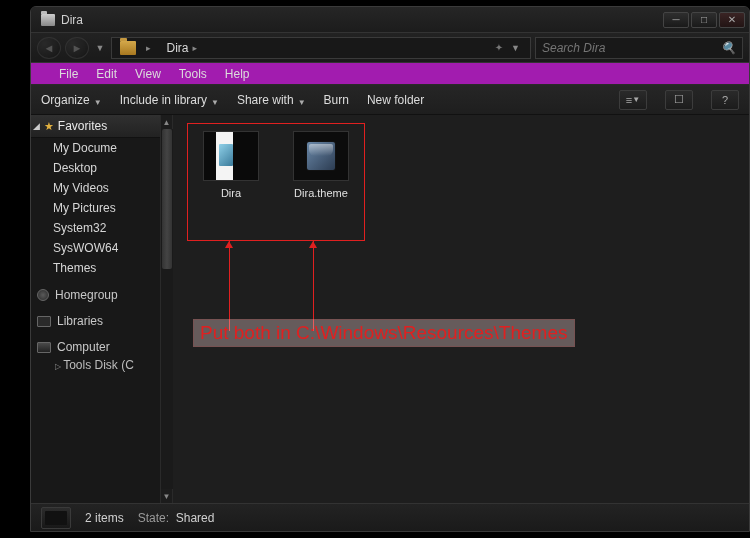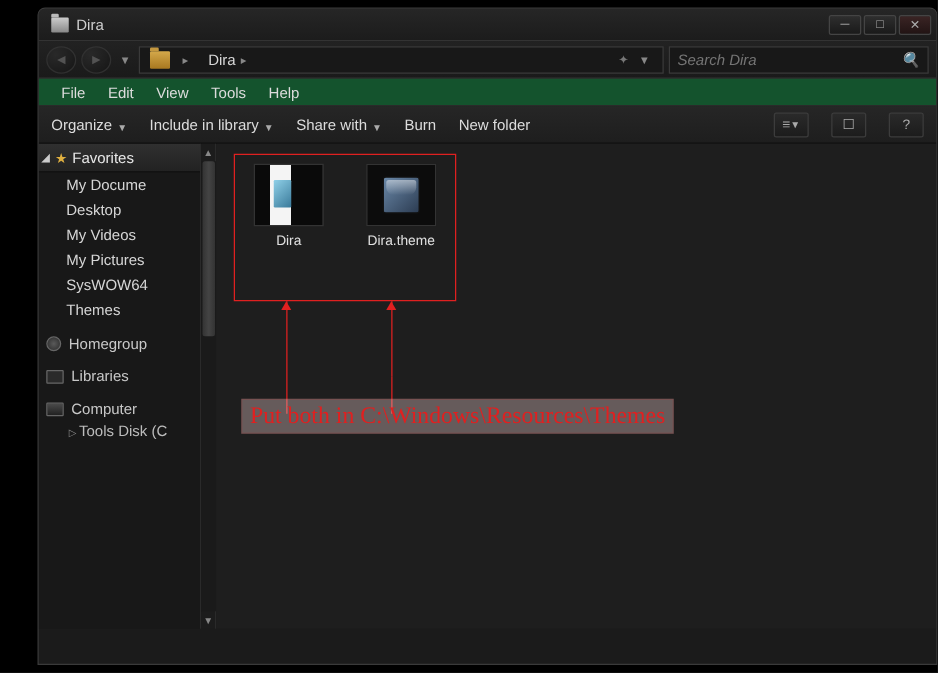--- a/index.html
+++ b/index.html
@@ -25,21 +25,21 @@
   .bc-ico { width:16px; height:14px; margin-right:6px; background:linear-gradient(to bottom,#d4a84a,#a87820); border-radius:1px; position:relative; }
   .bc-ico::before{content:"";position:absolute;top:-3px;left:0;width:7px;height:3px;background:#c49840;border-radius:1px 1px 0 0;}
   .bc-chev { color:#888; font-size:9px; padding:0 4px; }
   .bc-spacer { flex:1; }
   .bc-tail { display:flex; align-items:center; gap:4px; padding-right:6px; color:#777; font-size:10px; }
   .searchbox { flex:1; height:22px; background:#181818; border:1px solid #3a3a3a; display:flex; align-items:center; padding:0 6px; color:#8a8a8a; font-size:12px; font-style:italic; justify-content:space-between; }
   .searchbox input { background:none; border:none; outline:none; color:#8a8a8a; font-style:italic; font-size:12px; width:100%; }
   .search-icon { color:#777; font-size:12px; }
 
   
-  .menubar { height:22px; background:#14532d; border-bottom:1px solid #2a2a2a; display:flex; align-items:center; padding:0 10px; gap:2px; }
+  .menubar { height:22px; background:#a21caf; border-bottom:1px solid #2a2a2a; display:flex; align-items:center; padding:0 20px; gap:2px; }
   .menuitem { padding:2px 8px; color:#dcdcdc; font-size:12px; cursor:pointer; }
 
   
   .toolbar { height:30px; background:linear-gradient(to bottom,#262626,#1e1e1e); border-bottom:1px solid #111; display:flex; align-items:center; padding:0 10px; gap:18px; }
   .toolbtn { color:#dcdcdc; font-size:12px; display:flex; align-items:flex-end; gap:4px; cursor:pointer; }
   .tb-chev { font-size:8px; color:#aaa; }
   .tool-spacer { flex:1; }
   .viewbtn { width:28px; height:20px; border:1px solid #3c3c3c; background:linear-gradient(to bottom,#2a2a2a,#1c1c1c); border-radius:2px; display:flex; align-items:center; justify-content:center; color:#aaa; font-size:11px; cursor:pointer; }
 
   
@@ -74,21 +74,21 @@
   .filelabel { color:#e0e0e0; font-size:11px; text-align:center; }
 
   .redline { position:absolute; background:#e02020; }
   .l1 { left:56px; top:126px; width:1px; height:90px; }
   .l2 { left:140px; top:126px; width:1px; height:60px; }
   .l4 { left:140px; top:186px; width:1px; height:30px; }
   .arrowhead { position:absolute; width:0; height:0; border-left:4px solid transparent; border-right:4px solid transparent; border-bottom:7px solid #e02020; }
   .ah1 { left:52px; top:126px; }
   .ah2 { left:136px; top:126px; }
 
-  .annotation { position:absolute; left:20px; top:204px; padding:2px 6px; background:rgba(255,220,220,.32); color:#e02020; font-size:19px; border:1px solid rgba(224,32,32,.15);font-family:Liberation Serif, serif; }
+  .annotation { position:absolute; left:20px; top:204px; padding:2px 6px; background:rgba(255,220,220,.32); color:#e02020; font-size:19px; border:1px solid rgba(224,32,32,.15); }
 
   
   .statusbar { height:28px; background:linear-gradient(to bottom,#232323,#1a1a1a); border-top:1px solid #333; display:flex; align-items:center; padding:0 10px; gap:14px; color:#d0d0d0; font-size:12px; }
   .status-ico { width:30px; height:22px; border:1px solid #3a3a3a; background:linear-gradient(to bottom,#2c2c2c,#181818); border-radius:2px; position:relative; }
   .status-ico::before { content:""; position:absolute; left:3px; top:3px; width:22px; height:14px; background:#111; border-radius:1px; }
   .stat-label { color:#9a9a9a; }
 </style>
 </head>
 <body>
 
@@ -165,20 +165,21 @@
     <div class="sidebar">
       <div class="sb-head">
         <span class="tri">◢</span>
         <span class="star">★</span>
         <span>Favorites</span>
       </div>
       <div class="sb-item">My Docume</div>
       <div class="sb-item">Desktop</div>
       <div class="sb-item">My Videos</div>
       <div class="sb-item">My Pictures</div>
+      <div class="sb-item">System32</div>
       <div class="sb-item">SysWOW64</div>
       <div class="sb-item">Themes</div>
 
       <div class="sb-group">
         <div class="grp-ico hg"></div>
         <span>Homegroup</span>
       </div>
 
       <div class="sb-group">
         <div class="grp-ico"></div>
@@ -220,14 +221,19 @@
       <div class="redline l1"></div>
       <div class="redline l2"></div>
       <div class="redline l4"></div>
       <div class="arrowhead ah1"></div>
       <div class="arrowhead ah2"></div>
 
       <div class="annotation">Put both in C:\Windows\Resources\Themes</div>
     </div>
   </div>
 
+  <div class="statusbar">
+    <div class="status-ico"></div>
+    <span>2 items</span>
+    <span><span class="stat-label">State:</span> &nbsp;<span>Shared</span></span>
+  </div>
 
 </div>
 
 </body></html>

